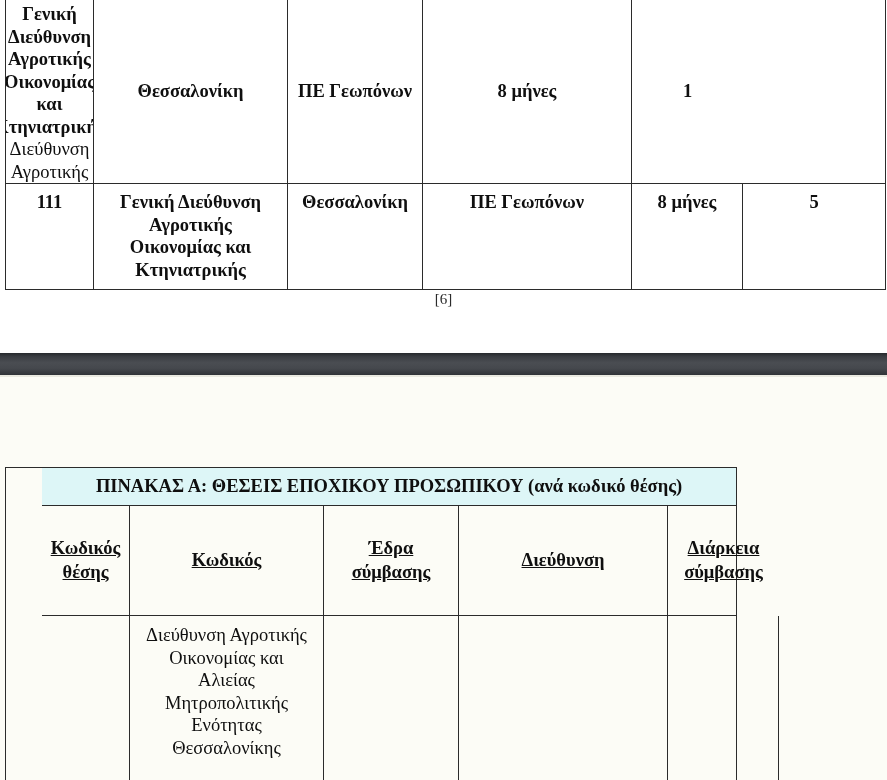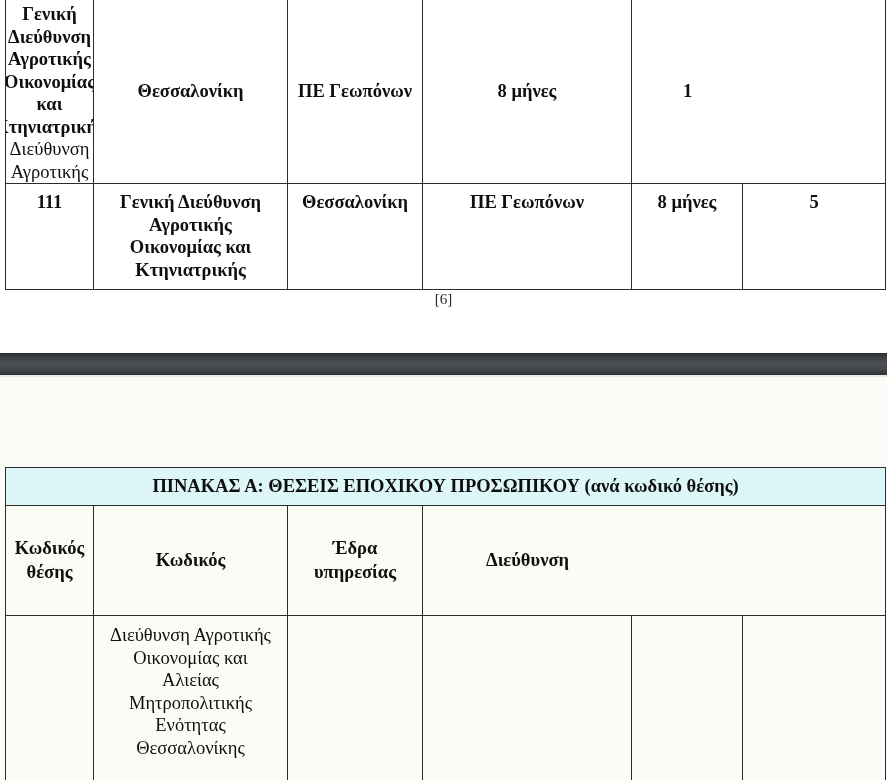--- a/index.html
+++ b/index.html
@@ -75,42 +75,44 @@
   
   .page2 {
     position: absolute;
     left: 0; top: 377px;
     width: 887px; height: 403px;
     background: #fcfcf6;
   }
   .table2 {
     position: absolute;
     left: 5px; top: 467px;
-    width: 881px;
+    width: 732px;
     box-sizing: border-box;
     border-left: 1.5px solid #2b2b2b;
     border-right: 1.5px solid #2b2b2b;
     border-top: 1.5px solid #2b2b2b;
+    padding-left: 36px;
   }
   .t2-title {
     height: 38px;
     box-sizing: border-box;
     border-bottom: 1.5px solid #2b2b2b;
     background: #ddf6f7;
     display: flex;
     align-items: center;
     justify-content: center;
     font-weight: bold;
     font-size: 18.5px;
     text-align: center;
   }
   .t2-head {
     height: 110px;
     border-bottom: 1.5px solid #2b2b2b;
     box-sizing: border-box;
+    text-decoration: underline;
   }
   .t2-head .td {
     font-weight: bold;
     line-height: 23.5px;
   }
   .t2-data { height: 165px; }
   .t2-data .td {
     justify-content: flex-start;
     padding-top: 8px;
     font-weight: normal;
@@ -166,22 +168,24 @@
 
   <div class="table2">
 
     <div class="t2-title">ΠΙΝΑΚΑΣ Α: ΘΕΣΕΙΣ ΕΠΟΧΙΚΟΥ ΠΡΟΣΩΠΙΚΟΥ (ανά κωδικό θέσης)</div>
 
     <div class="trow t2-head">
       <div class="td pre">Κωδικός
 θέσης</div>
       <div class="td pre">Κωδικός</div>
       <div class="td pre">Έδρα
-υπηρεσίας</div>
+σύμβασης</div>
       <div class="td pre">Διεύθυνση</div>
+      <div class="td pre">Διάρκεια
+σύμβασης</div>
     </div>
 
     <div class="trow t2-data">
       <div class="td"></div>
       <div class="td pre">Διεύθυνση Αγροτικής
 Οικονομίας και
 Αλιείας
 Μητροπολιτικής
 Ενότητας
 Θεσσαλονίκης</div>

